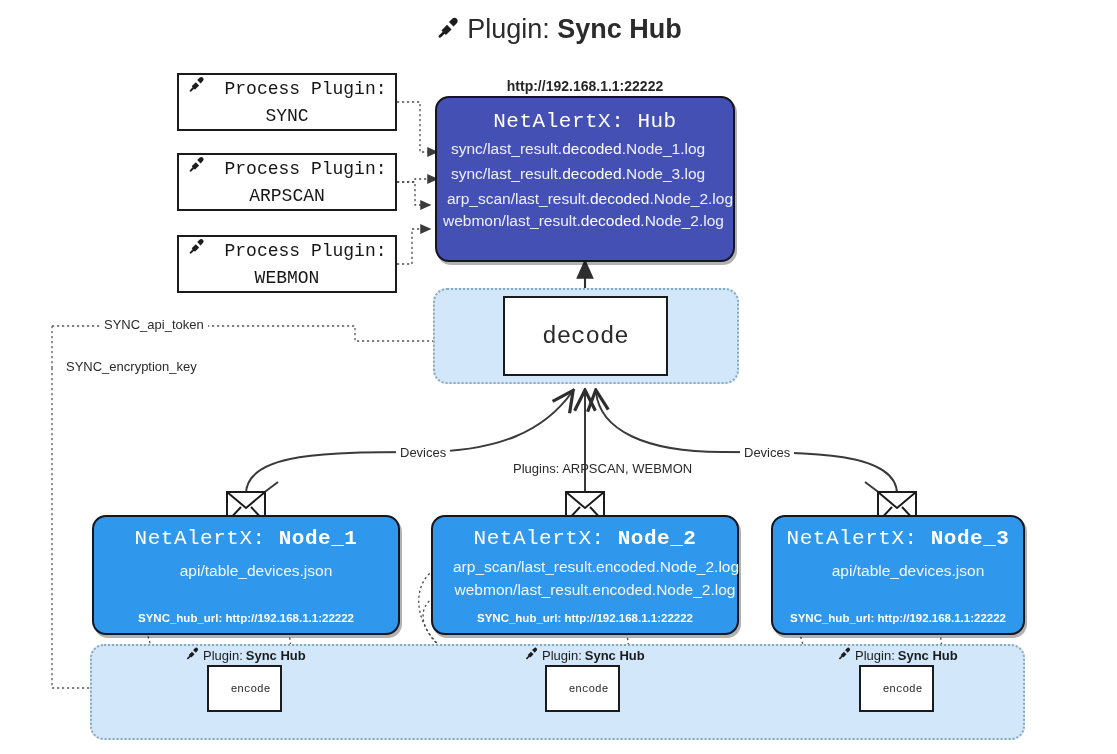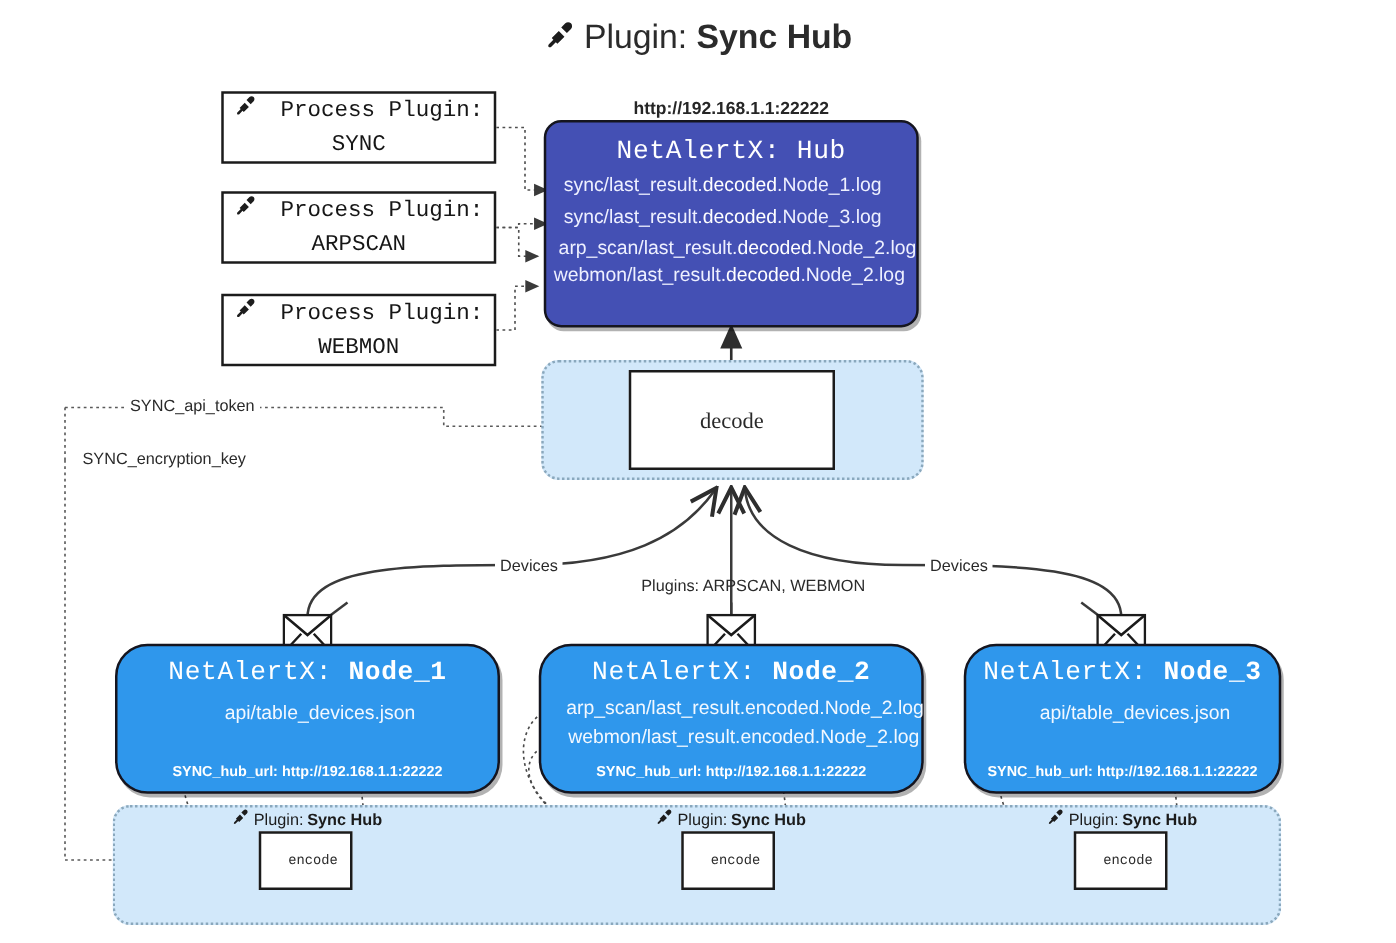--- a/index.html
+++ b/index.html
@@ -30,25 +30,25 @@
   #hub .hubtitle b{font-weight:normal;}
   #hub .logline{font-size:15.5px;color:#eef0ff;margin-left:14px;margin-top:7px;white-space:nowrap;}
   #hub .logline b{font-weight:normal;color:#ffffff;}
   #huburl{font-size:14px;color:#262626;text-align:center;font-weight:bold;}
 
   
   .bluegroup{background:#d2e8fa;border:2px dotted #8aa8bd;border-radius:14px;}
   .whitebox{background:#ffffff;border:2px solid #1b1b1b;
             display:flex;align-items:center;justify-content:center;
             font-family:"Liberation Mono","DejaVu Sans Mono",monospace;color:#2a2a2a;}
-  #decode{font-size:18px;font-family:Liberation Serif, serif;}
+  #decode{font-size:24px;}
   .encodebox{font-size:11px;padding-left:12px;}
 
   
-  .node{background:#2f97ec;border:2px solid #15151f;border-radius:26px;
+  .node{background:#2f97ec;border:2px solid #15151f;border-radius:14px;
         box-shadow:2px 3px 0 rgba(0,0,0,.30);}
   .node .ntitle{font-family:"Liberation Mono","DejaVu Sans Mono",monospace;
         font-size:21px;color:#ffffff;text-align:center;margin-top:10px;letter-spacing:.5px;}
   .node .ntitle b{font-weight:bold;}
   .node .nline{font-size:15.5px;color:#f2f8ff;text-align:center;margin-top:12px;white-space:nowrap;padding-left:20px;}
   .node .nurl{font-size:11.5px;color:#ffffff;text-align:center;font-weight:bold;
         position:absolute;left:0;right:0;bottom:9px;}
 
   
   .edgelabel{font-size:13px;color:#2a2a2a;background:#ffffff;padding:0 4px;white-space:nowrap;}

